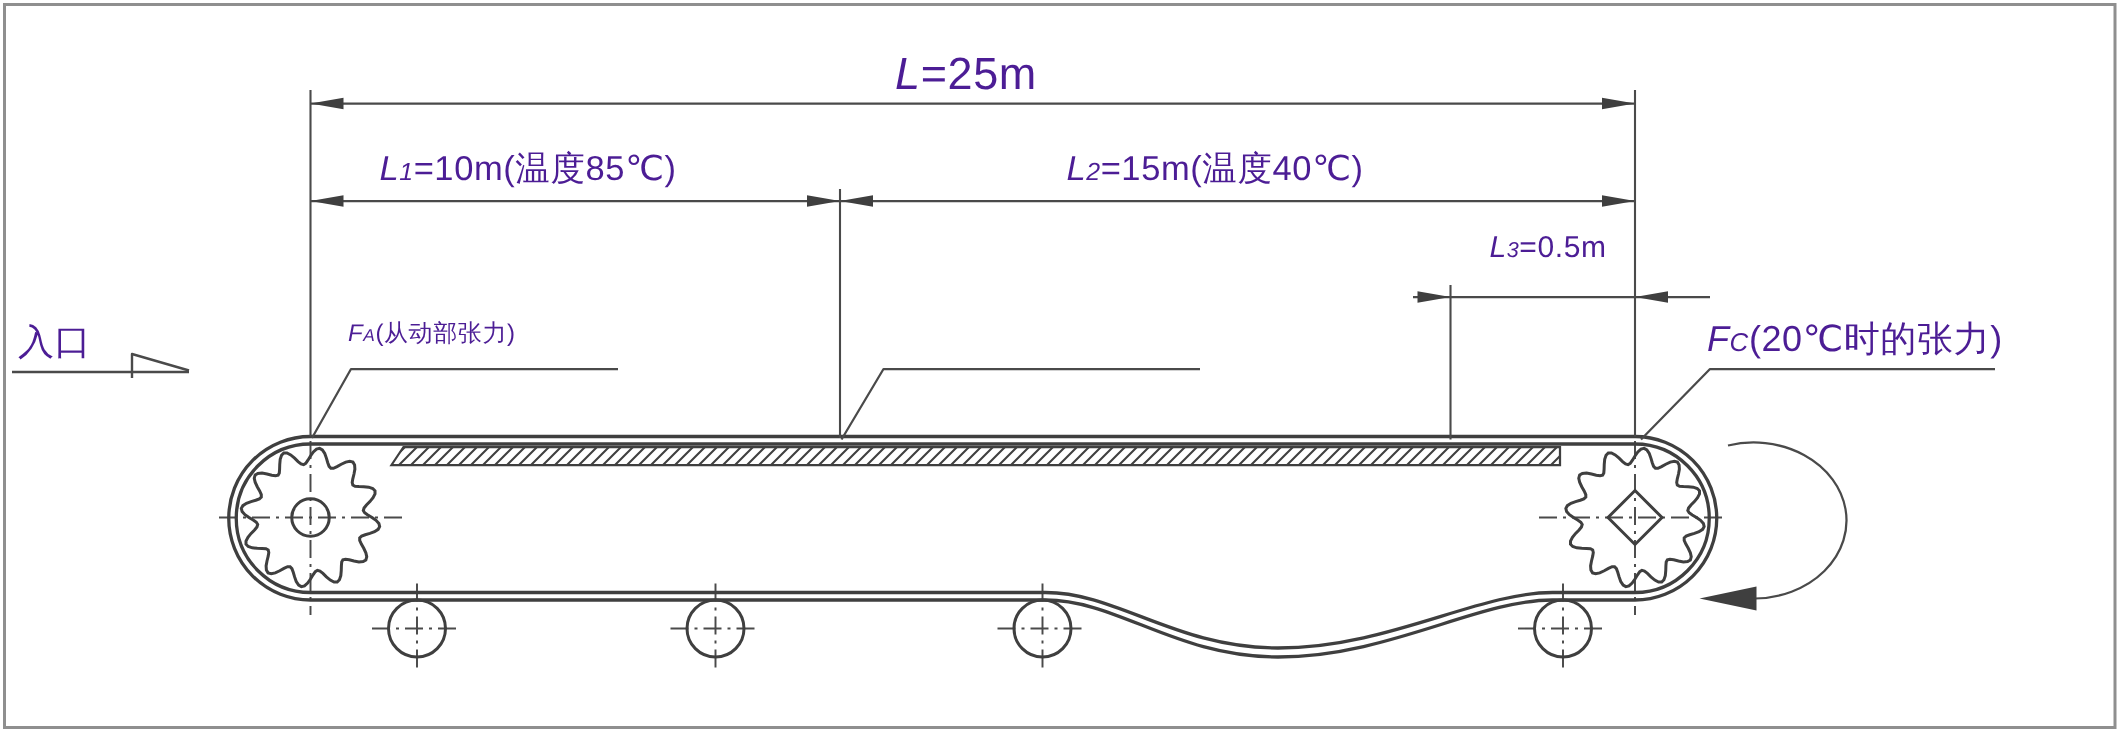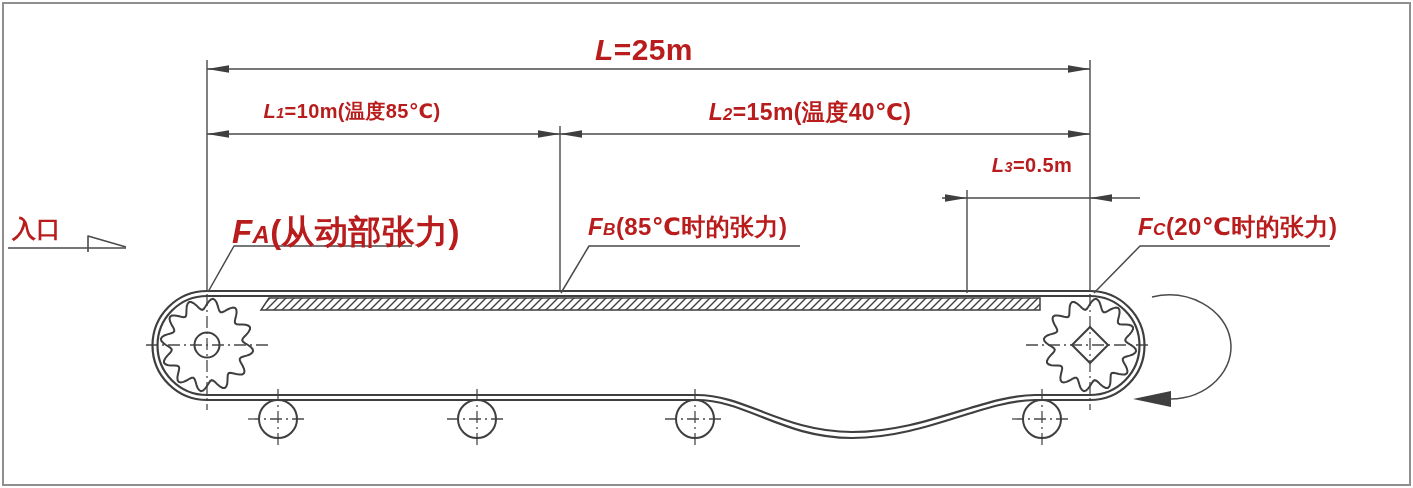--- a/index.html
+++ b/index.html
@@ -7,22 +7,22 @@
     position:relative;
     width:1413px;height:488px;
     background:#ffffff;
     overflow:hidden;
     font-family:"Liberation Sans","DejaVu Sans",sans-serif;
   }
   #art{position:absolute;left:0;top:0;}
   .lbl{
     position:absolute;
     white-space:nowrap;
-    color:#b91c1c;
-    font-weight:700;
+    color:#4c1d95;
+    font-weight:400;
     letter-spacing:0.4px;
     line-height:1.1;
   }
   .lbl.centered{transform:translateX(-50%);}
   .sym{font-style:italic;}
   .sub{font-style:italic;font-size:0.72em;}
   .rest{font-style:normal;}
 </style>
 </head>
 <body>
@@ -114,39 +114,36 @@
     <g stroke="#4a4a4a" stroke-width="1.6" fill="none" stroke-linejoin="round">
       <line x1="8" y1="248" x2="126" y2="248"></line>
       <path d="M 88,252 L 88,236 L 126,247"></path>
     </g>
   </svg>
 
   <div class="lbl centered" style="left:644px;top:33px;font-size:30px;">
     <span class="sym">L</span><span class="sub"></span><span class="rest">=25m</span>
   </div>
 
-  <div class="lbl centered" style="left:352px;top:100px;font-size:20px;">
+  <div class="lbl centered" style="left:352px;top:100px;font-size:23px;">
     <span class="sym">L</span><span class="sub">1</span><span class="rest">=10m(温度85℃)</span>
   </div>
 
   <div class="lbl centered" style="left:810px;top:100px;font-size:23px;">
     <span class="sym">L</span><span class="sub">2</span><span class="rest">=15m(温度40℃)</span>
   </div>
 
   <div class="lbl centered" style="left:1032px;top:154px;font-size:20px;">
     <span class="sym">L</span><span class="sub">3</span><span class="rest">=0.5m</span>
   </div>
 
-  <div class="lbl" style="left:232px;top:214px;font-size:33px;">
+  <div class="lbl" style="left:232px;top:214px;font-size:16px;">
     <span class="sym">F</span><span class="sub">A</span><span class="rest">(从动部张力)</span>
   </div>
 
-  <div class="lbl" style="left:588px;top:214px;font-size:24px;">
-    <span class="sym">F</span><span class="sub">B</span><span class="rest">(85℃时的张力)</span>
-  </div>
 
   <div class="lbl" style="left:1138px;top:214px;font-size:24px;">
     <span class="sym">F</span><span class="sub">C</span><span class="rest">(20℃时的张力)</span>
   </div>
 
   <div class="lbl" style="left:12px;top:216px;font-size:24px;text-align:right;">
     <span class="rest">入口</span>
   </div>
 
 </div>

